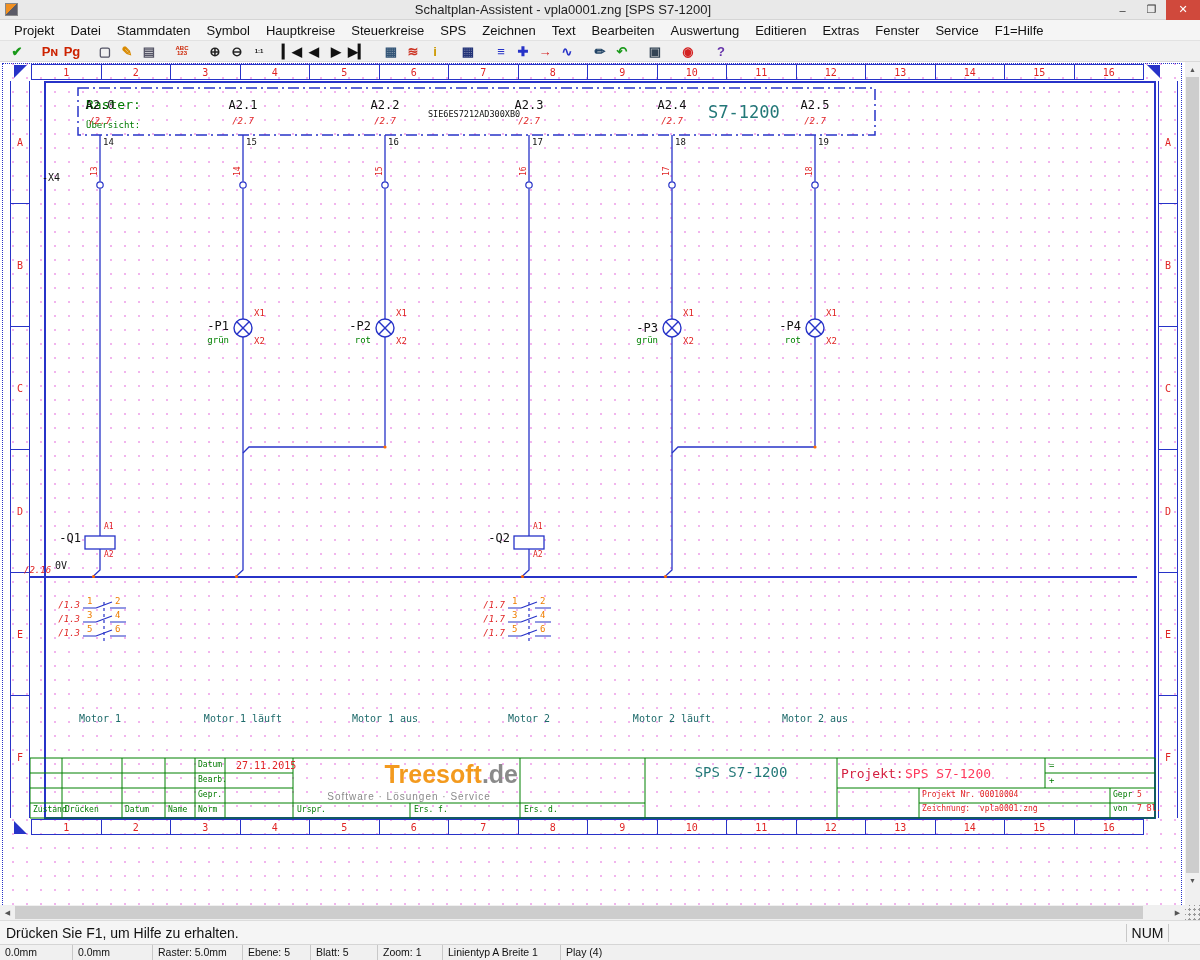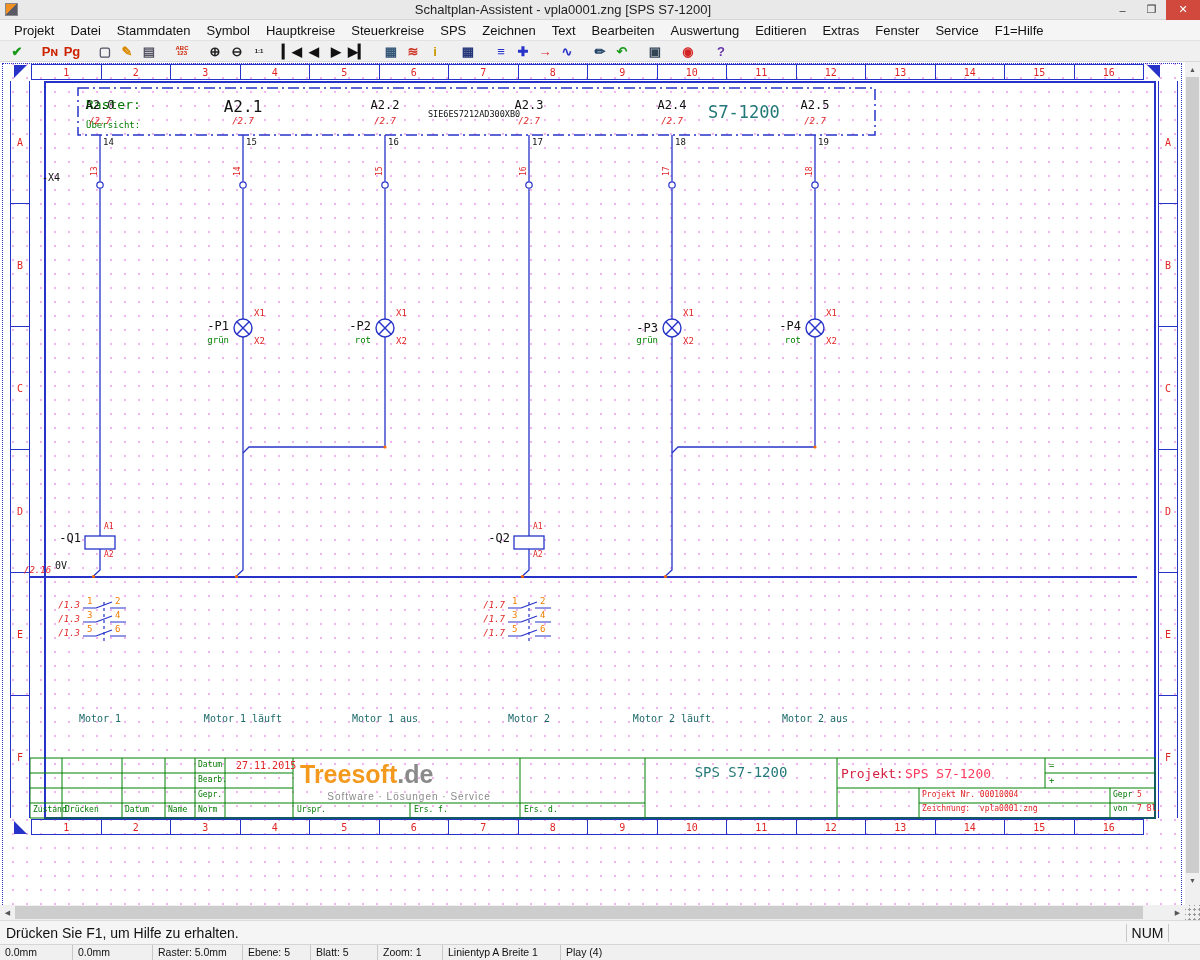--- a/index.html
+++ b/index.html
@@ -57,21 +57,21 @@
     justify-content:center; font:10px "DejaVu Sans Mono",monospace; color:var(--red);}
   .ruler-v .cell:last-child{border-bottom:none;}
   .tri-tl{position:absolute; left:14px; top:3px; width:0; height:0;
     border-top:13px solid var(--blue); border-right:13px solid transparent;}
   .tri-tr{position:absolute; left:1147px; top:3px; width:0; height:0;
     border-top:13px solid var(--blue); border-left:13px solid transparent;}
   .tri-bl{position:absolute; left:14px; top:759px; width:0; height:0;
     border-bottom:13px solid var(--blue); border-right:13px solid transparent;}
 
   
-  .logo{position:absolute; left:300px; top:698px; width:218px; text-align:left;
+  .logo{position:absolute; left:300px; top:698px; width:218px; text-align:right;
     font-family:"Liberation Sans",sans-serif; font-weight:bold; font-size:25px; letter-spacing:0;}
   .logo .t{color:#f39a1e;} .logo .d{color:#8a8a8a;}
   .tagline{position:absolute; left:300px; top:729px; width:218px; text-align:center;
     color:#8a8a8a; font-size:10px; letter-spacing:1px; font-family:"Liberation Sans",sans-serif;}
 
   
   .vscroll{position:absolute; left:1185px; top:62px; width:15px; height:843px; background:#f0f0f0;}
   .vscroll .btn{height:15px; display:flex; align-items:center; justify-content:center; font-size:7px; color:#555;}
   .vscroll .thumb{position:absolute; left:1px; top:15px; width:13px; height:796px; background:#cdcdcd;}
   .vscroll .btn.down{position:absolute; bottom:17px; width:15px;}
@@ -323,21 +323,21 @@
   <div class="ov" style="left:841px;top:705px;font-size:13px;color:#d42040">Projekt:</div>
   <div class="ov" style="left:905px;top:705px;font-size:13px;color:#ff3a5c">SPS S7-1200</div>
   <div class="ov" style="left:922px;top:729px;font-size:8px;color:var(--red)"><span>Projekt Nr.</span>&nbsp;<span>00010004</span></div>
   <div class="ov" style="left:922px;top:743px;font-size:8px;color:var(--red)"><span>Zeichnung:</span>&nbsp;&nbsp;<span>vpla0001.zng</span></div>
   <div class="ov" style="left:1113px;top:729px;font-size:8px"><span style="color:var(--green)">Gepr</span>&nbsp;<span style="color:var(--red)">5</span></div>
   <div class="ov" style="left:1113px;top:743px;font-size:8px"><span style="color:var(--green)">von</span>&nbsp;&nbsp;<span style="color:var(--red)">7 Bl.</span></div>
   <div class="ov" style="left:1049px;top:699px;font-size:9px;color:var(--green)">=</div>
   <div class="ov" style="left:1049px;top:714px;font-size:9px;color:var(--green)">+</div>
 <div class="ov" style="left: 70px; top: 37px; font-size: 12px; color: rgb(17, 17, 17); width: 60px; text-align: center;">A2.0</div>
     <div class="ov" style="left: 70px; top: 55px; font-size: 9px; color: rgb(224, 36, 36); width: 60px; text-align: center; font-style: italic;">/2.7</div>
-    <div class="ov" style="left: 213px; top: 37px; font-size: 16px; color: rgb(17, 17, 17); width: 60px; text-align: center;">A2.1</div>
+    <div class="ov" style="left: 213px; top: 37px; font-size: 12px; color: rgb(17, 17, 17); width: 60px; text-align: center;">A2.1</div>
     <div class="ov" style="left: 213px; top: 55px; font-size: 9px; color: rgb(224, 36, 36); width: 60px; text-align: center; font-style: italic;">/2.7</div>
     <div class="ov" style="left: 355px; top: 37px; font-size: 12px; color: rgb(17, 17, 17); width: 60px; text-align: center;">A2.2</div>
     <div class="ov" style="left: 355px; top: 55px; font-size: 9px; color: rgb(224, 36, 36); width: 60px; text-align: center; font-style: italic;">/2.7</div>
     <div class="ov" style="left: 499px; top: 37px; font-size: 12px; color: rgb(17, 17, 17); width: 60px; text-align: center;">A2.3</div>
     <div class="ov" style="left: 499px; top: 55px; font-size: 9px; color: rgb(224, 36, 36); width: 60px; text-align: center; font-style: italic;">/2.7</div>
     <div class="ov" style="left: 642px; top: 37px; font-size: 12px; color: rgb(17, 17, 17); width: 60px; text-align: center;">A2.4</div>
     <div class="ov" style="left: 642px; top: 55px; font-size: 9px; color: rgb(224, 36, 36); width: 60px; text-align: center; font-style: italic;">/2.7</div>
     <div class="ov" style="left: 785px; top: 37px; font-size: 12px; color: rgb(17, 17, 17); width: 60px; text-align: center;">A2.5</div>
     <div class="ov" style="left: 785px; top: 55px; font-size: 9px; color: rgb(224, 36, 36); width: 60px; text-align: center; font-style: italic;">/2.7</div>
     <div class="ov" style="left: 103px; top: 76px; font-size: 9px; color: rgb(17, 17, 17);">14</div>

